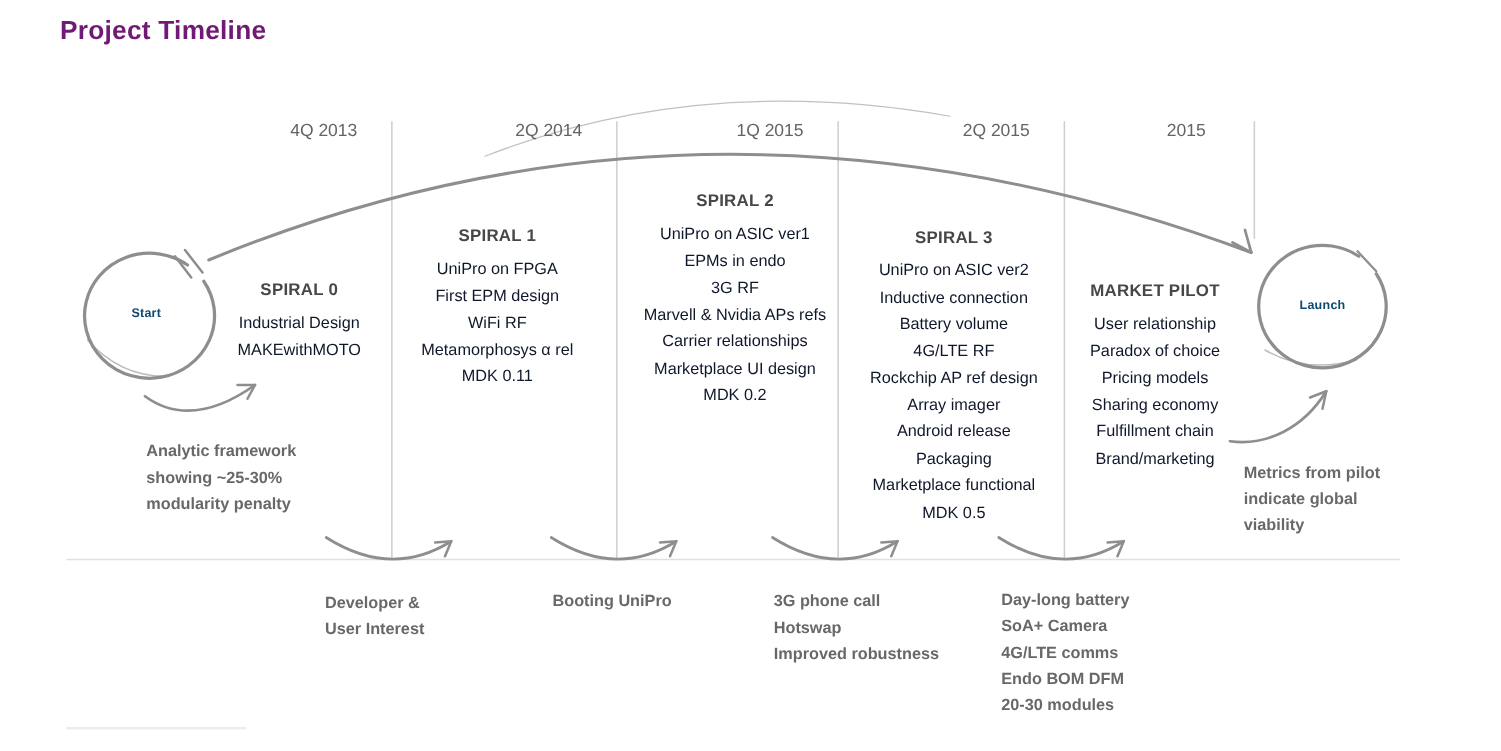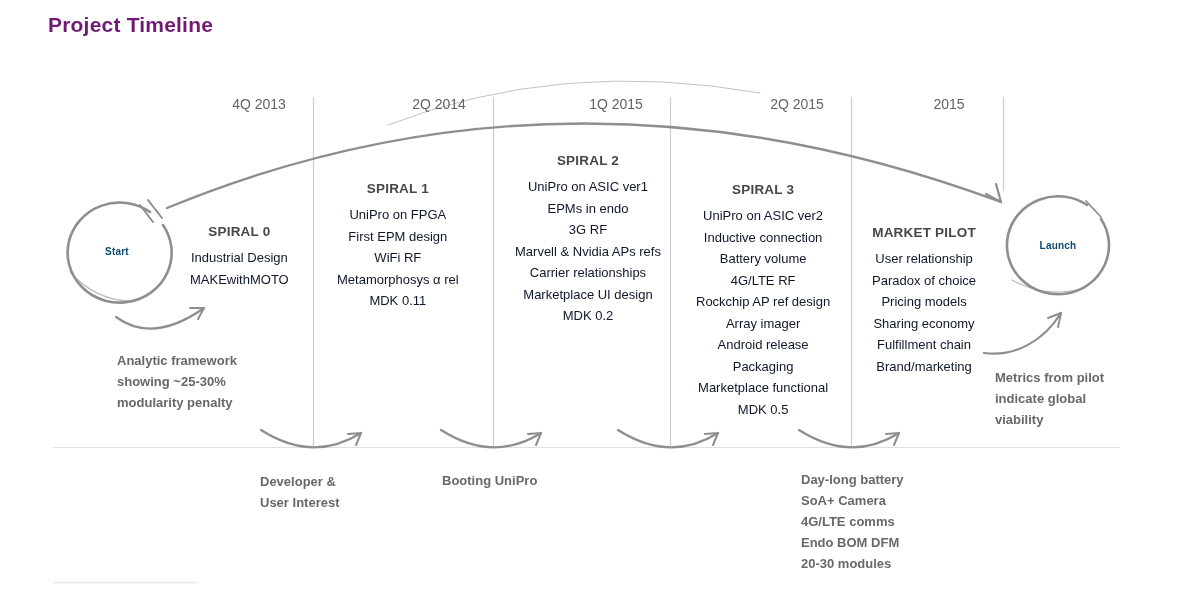--- a/index.html
+++ b/index.html
@@ -165,20 +165,25 @@
 
   <div class="note" style="left:260px;top:471px">
     <div>Developer &amp;</div>
     <div>User Interest</div>
   </div>
 
   <div class="note" style="left:442px;top:470px">
     <div>Booting UniPro</div>
   </div>
 
+  <div class="note" style="left:619px;top:470px">
+    <div>3G phone call</div>
+    <div>Hotswap</div>
+    <div>Improved robustness</div>
+  </div>
 
   <div class="note" style="left:801px;top:469px">
     <div>Day-long battery</div>
     <div>SoA+ Camera</div>
     <div>4G/LTE comms</div>
     <div>Endo BOM DFM</div>
     <div>20-30 modules</div>
   </div>
 
   <div class="note" style="left:995px;top:367px">

